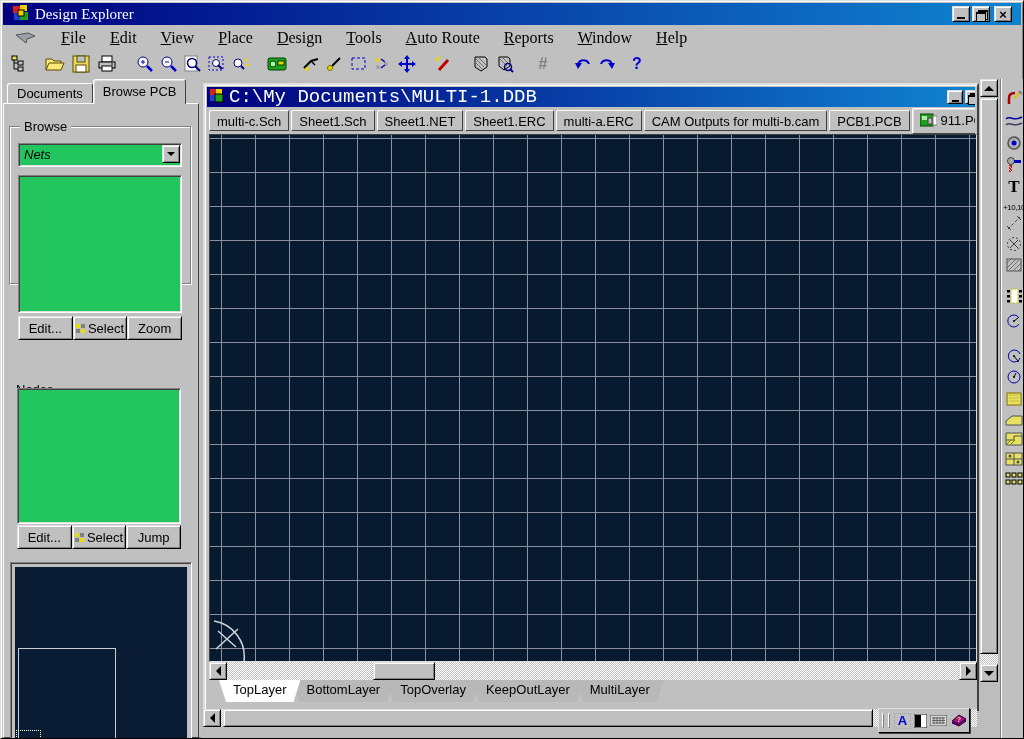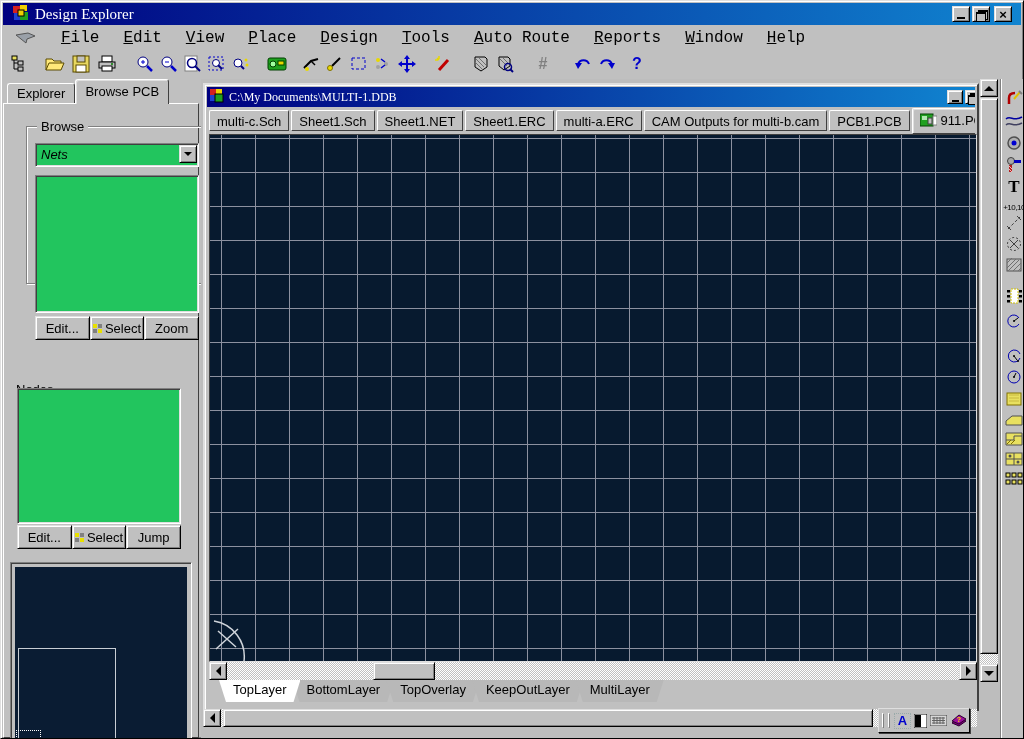--- a/index.html
+++ b/index.html
@@ -40,41 +40,41 @@
   .g-min { width:8px; height:2px; background:#000; margin-top:8px; }
   .g-restore { position:relative; width:10px; height:9px; }
   .g-restore::before { content:""; position:absolute; left:2px; top:0; width:8px; height:7px; border:1px solid #000; border-top-width:2px; background:#c0c0c0;}
   .g-restore::after  { content:""; position:absolute; left:0; top:2px; width:8px; height:7px; border:1px solid #000; border-top-width:2px; background:#c0c0c0;}
   .g-close { font-weight:bold; font-size:13px; line-height:13px; font-family:"Liberation Sans",sans-serif; }
 
   
   .menubar { position:absolute; left:2px; top:25px; right:2px; height:24px;
     display:flex; align-items:center; }
   .menu-arrow { width:46px; display:flex; justify-content:center; }
-  .menu-item { font-family:Liberation Mono, monospace; font-size:16px; color:#000;
+  .menu-item { font-family:Liberation Serif, serif; font-size:16px; color:#000;
     padding:1px 12px; white-space:nowrap; }
   .menu-item::first-letter { text-decoration:underline; }
 
   
   .toolbar { position:absolute; left:2px; top:49px; right:2px; height:28px;
     display:flex; align-items:center; }
   .tbtn { width:24px; height:24px; display:flex; align-items:center; justify-content:center; }
   .blue-glyph { color:#0000cc; font-weight:bold; font-size:16px; line-height:16px; }
   .gray-glyph { color:#808080; font-weight:bold; font-size:16px; line-height:16px; }
 
   
   .sidebar { position:absolute; left:2px; top:78px; width:196px; height:659px; }
   .side-tabs { position:absolute; left:0; top:0; right:0; height:25px; display:flex; align-items:flex-end; padding-left:4px; }
   .tab98 { background:#c0c0c0; border:1px solid #404040; border-bottom:none;
     border-top-color:#fff; border-left-color:#fff; border-radius:3px 3px 0 0;
     padding:2px 9px 0 9px; height:21px; font-size:13px; white-space:nowrap; }
   .tab98.active { height:25px; padding-top:4px; position:relative; z-index:3; box-shadow: inset 1px 1px 0 #dfdfdf; text-align: center; }
   .side-body { position:absolute; left:0; top:24px; right:0; bottom:0;
     background:#c0c0c0; border:1px solid #404040; border-top-color:#fff; border-left-color:#fff; }
-  .groupbox { position:absolute; left:22px; top:22px; width:182px; height:158px; }
+  .groupbox { position:absolute; left:5px; top:22px; width:182px; height:158px; }
   .group-label { position:absolute; left:10px; top:-8px; background:#c0c0c0; padding:0 4px; font-size:13px; }
   .combo { position:absolute; left:8px; top:16px; width:164px; height:24px; }
   .combo-field { position:absolute; inset:0; padding:3px 20px 0 5px; font-size:13px; }
   .combo-btn { position:absolute; right:2px; top:2px; width:18px; height:18px; display:flex; align-items:center; justify-content:center; }
   .listbox { position:absolute; left:8px; width:164px; }
   .btnrow { position:absolute; left:8px; width:164px; height:24px; display:flex;text-align:center; }
   .btn98 { flex:1; height:24px; display:flex; align-items:center; justify-content:center;
     font-size:13px; overflow:hidden; white-space:nowrap; gap:3px; padding:0 2px; }
   .nodes-label { position:absolute; left:12px; top:278px; font-size:13px; }
   .preview { position:absolute; left:6px; top:458px; width:182px; height:192px; padding:4px; background:#c0c0c0;
@@ -85,21 +85,21 @@
   .vp-dotted { position:absolute; left:1px; bottom:6px; width:25px; height:13px; border:1px dotted #fff; }
 
   
   .mdi { position:absolute; left:200px; top:78px; width:800px; height:661px; background:#bdbdbd; }
   .docwin { position:absolute; left:2px; top:4px; width:776px; height:628px; overflow:hidden;
     background:#c0c0c0; border:2px solid; border-color:#dfdfdf #404040 #404040 #dfdfdf;
     box-shadow: inset 1px 1px 0 #fff; }
   .doc-titlebar { position:absolute; left:2px; top:2px; right:2px; height:20px;
     background:linear-gradient(to right,#000080,#1084d0);
     display:flex; align-items:center; padding:0 2px; overflow:hidden; }
-  .doc-titlebar .doc-title { color:#fff; font-family:Liberation Serif, serif; font-size:12px; margin-left:4px; flex:1; white-space:nowrap; }
+  .doc-titlebar .doc-title { color:#fff; font-family:Liberation Mono, monospace; font-size:19px; margin-left:4px; flex:1; white-space:nowrap; }
   .doc-tabs { position:absolute; left:2px; top:22px; right:2px; height:27px;
     display:flex; align-items:center; gap:2px; padding-left:2px; overflow:hidden; }
   .dtab { background:#c0c0c0; border:1px solid #404040; border-top-color:#fff; border-left-color:#fff;
     border-radius:2px 2px 0 0; height:21px; padding:3px 7px 0 7px; font-size:13px; white-space:nowrap; }
   .dtab.active { height:26px; padding-top:4px; display:flex; align-items:flex-start; gap:4px;
     box-shadow: inset 1px 1px 0 #dfdfdf; }
   .pcb { position:absolute; left:4px; top:49px; width:768px; height:528px;
     border:1px solid #404040; border-bottom-color:#dfdfdf; border-right-color:#dfdfdf;
     background-color:#071a2f;
     background-image:
@@ -322,21 +322,21 @@
           <polygon points="17,6 10,6 14,12" fill="#0000cc"></polygon>
         </svg>
     </span>
     <span class="tbtn blue-glyph" style="margin-left:6px">
         <span>?</span>
       </span>
   </div>
 
   <div class="sidebar">
     <div class="side-tabs">
-      <span class="tab98">Explorer</span>
+      <span class="tab98">Documents</span>
       <span class="tab98 active">Browse PCB</span>
     </div>
     <div class="side-body">
       <div class="groupbox etched">
         <span class="group-label">Browse</span>
         <span class="combo">
           <span class="combo-field sunken">Nets</span>
           <span class="combo-btn raised">
               <span class="arr cbo-arr"></span>
             </span>

